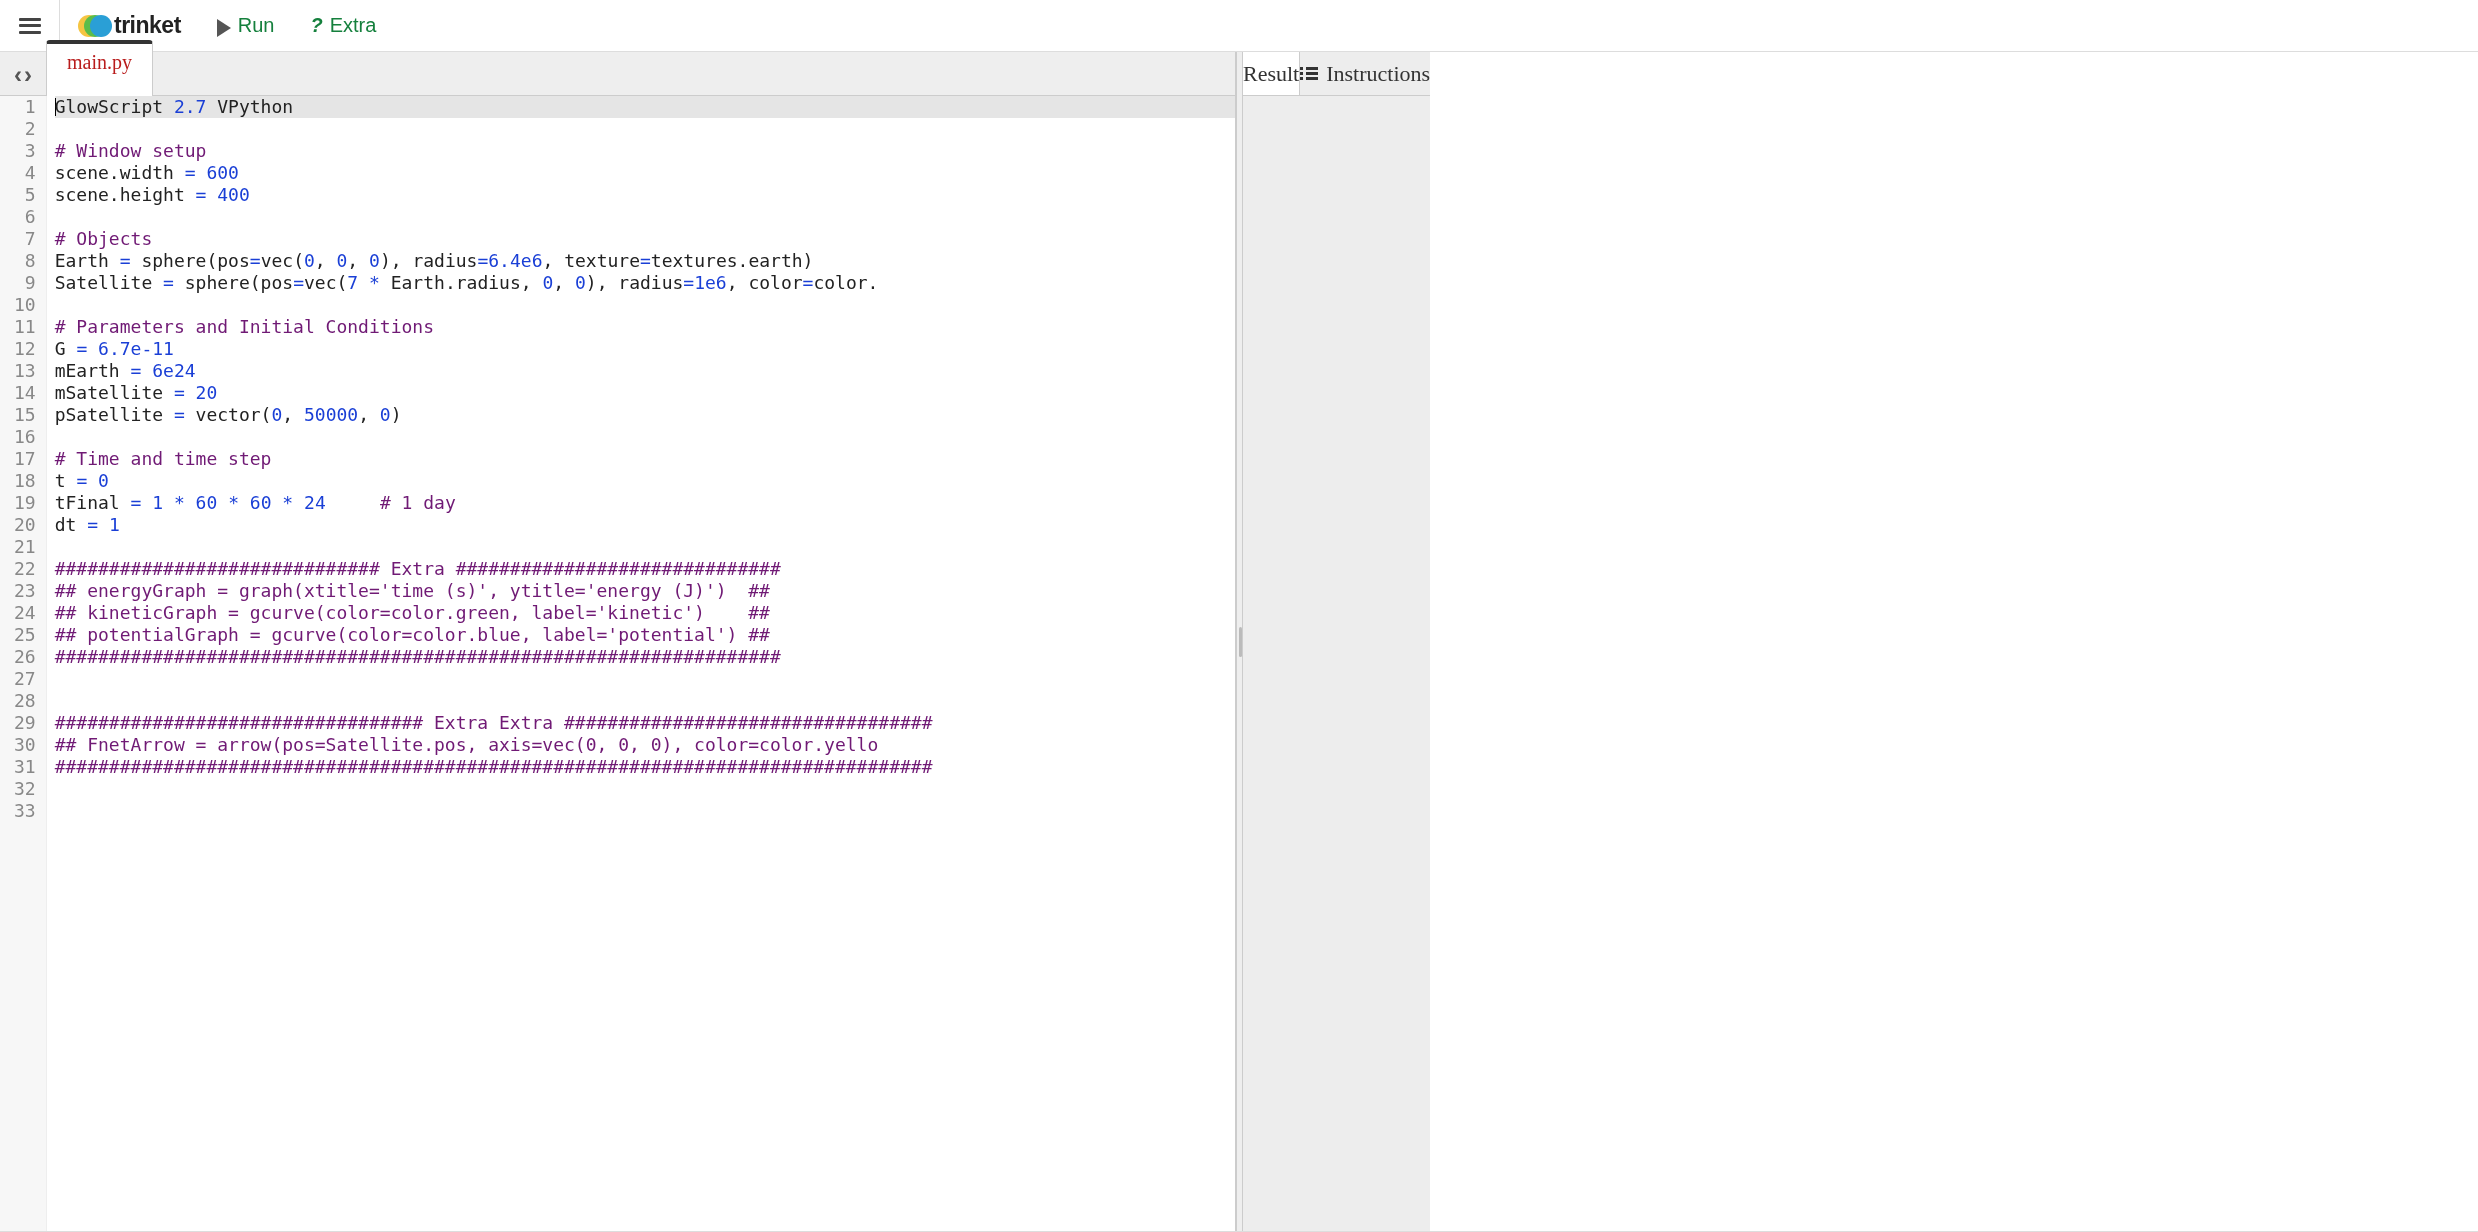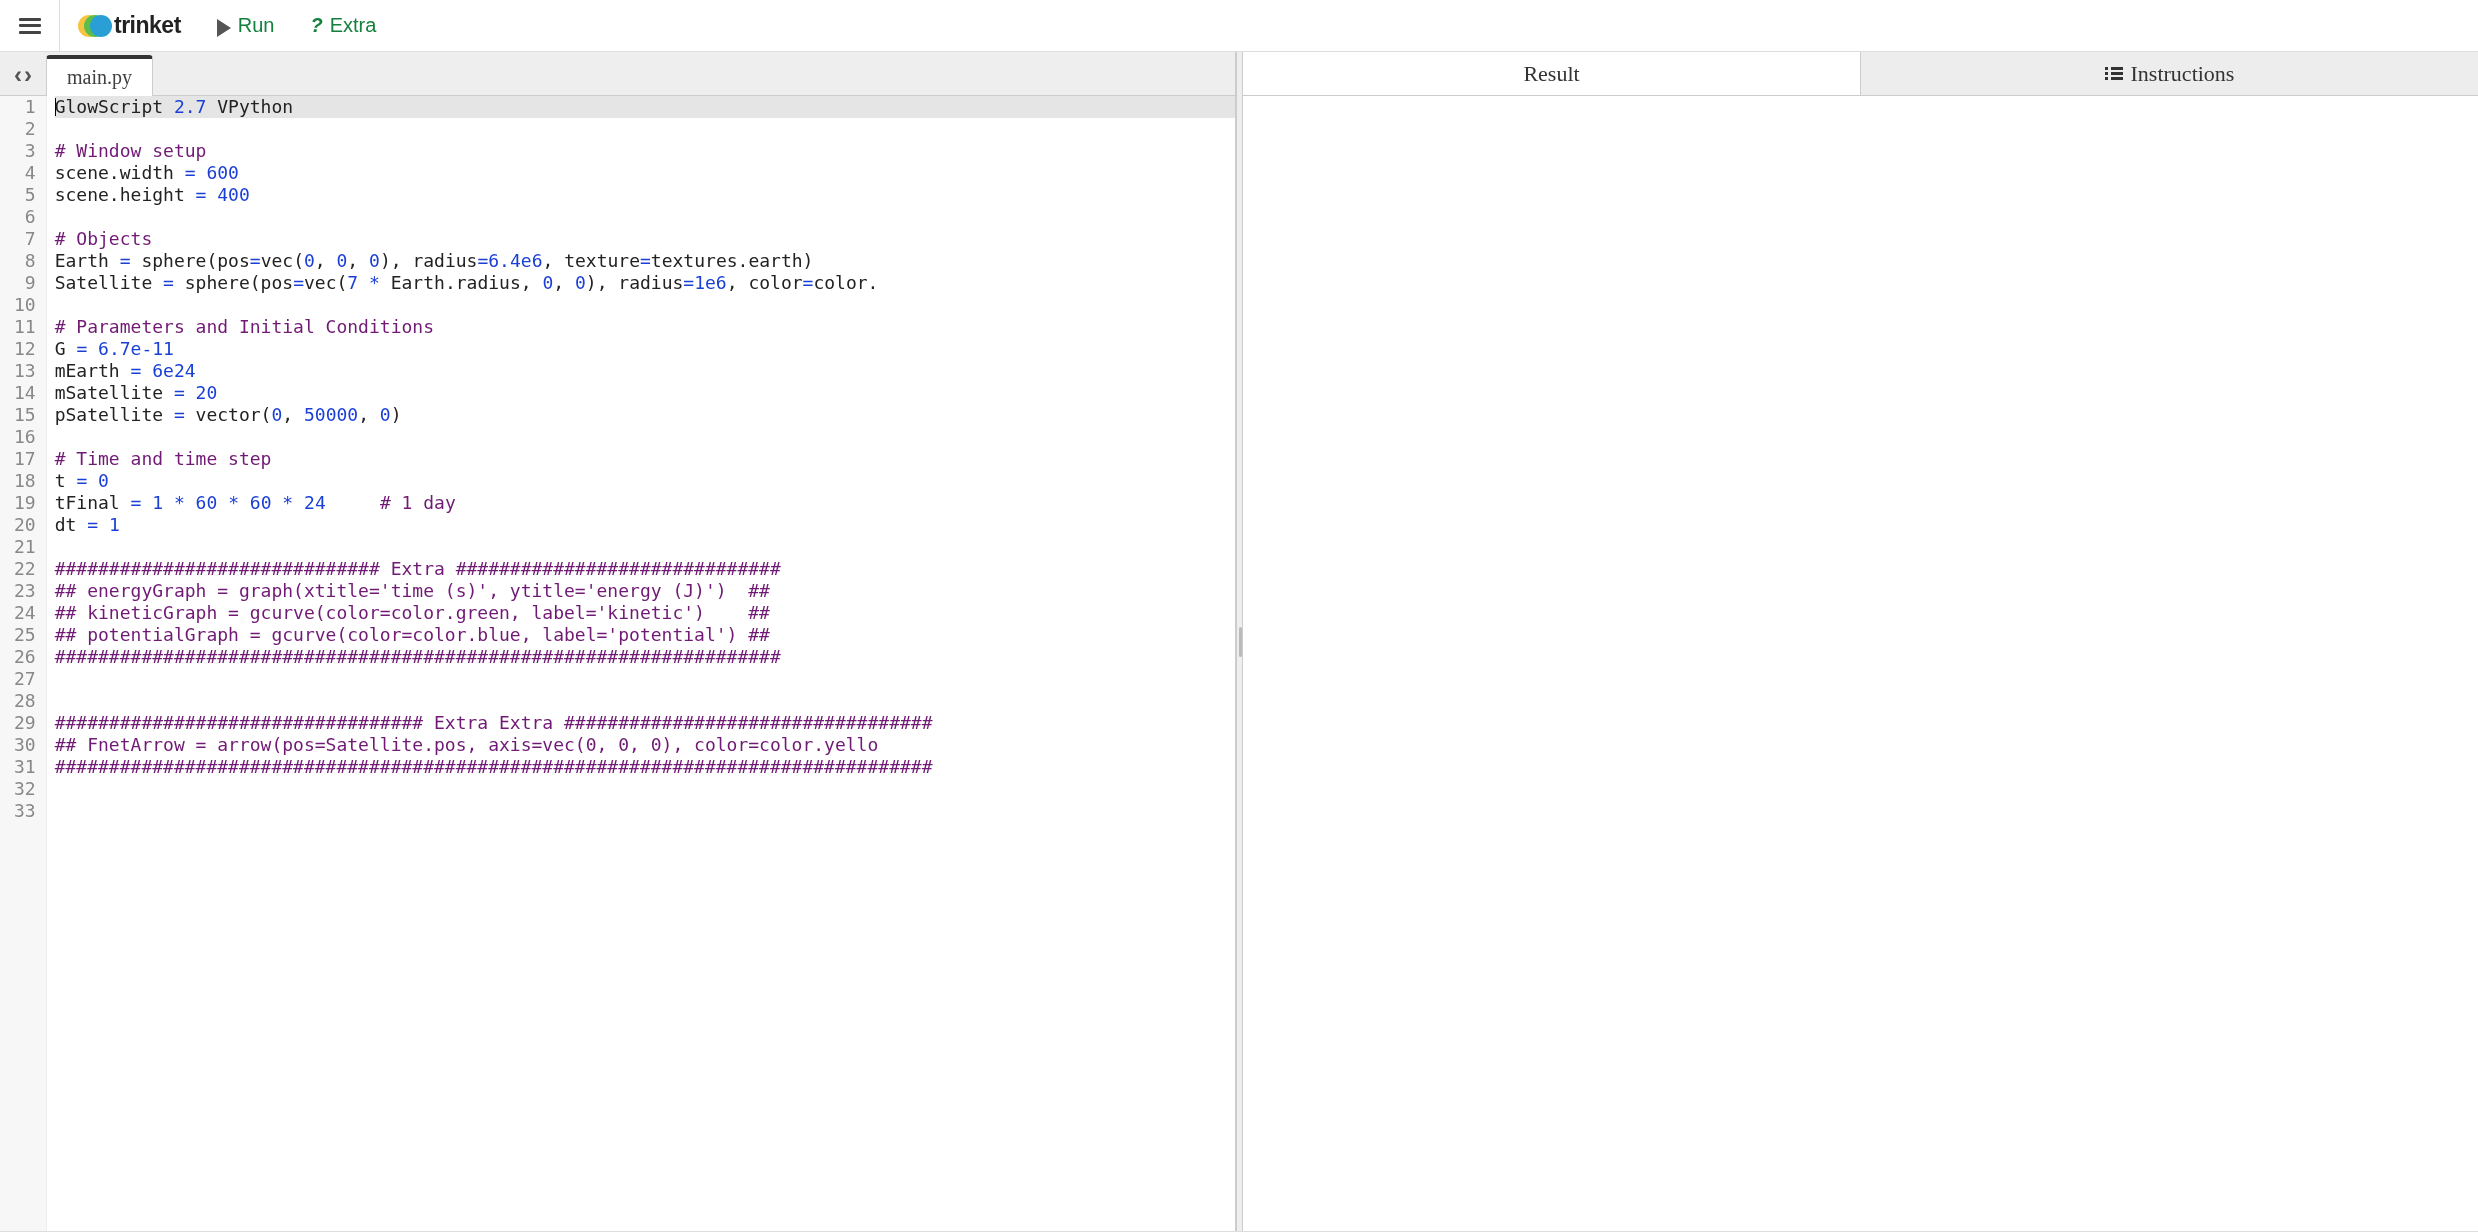--- a/index.html
+++ b/index.html
@@ -29,32 +29,32 @@
   .brand-logo .c3{ left:12px; background:#2a9fd6;}
   .toolbar-btn { display:flex; align-items:flex-end; gap:7px; padding:0 18px; font-size:20px; color:#15803d; cursor:pointer;}
   .play-icon{ width:0;height:0;border-left:14px solid #555;border-top:9px solid transparent;border-bottom:9px solid transparent;}
   .help-icon{ font-weight:bold; font-size:20px; font-style:italic; }
 
   
   .main { flex:1; display:flex; min-height:0; border-bottom:1px solid #ddd;}
   .left-pane { flex:1; min-width:0; display:flex; flex-direction:column; border-right:1px solid #ccc;}
   .splitter { width:7px; background:#eee; border-left:1px solid #ccc; border-right:1px solid #ccc; cursor:col-resize; position:relative;}
   .splitter::after{content:""; position:absolute; left:2px; top:50%; width:3px; height:30px; background:#bbb; transform:translateY(-50%); border-radius:2px;}
-  .right-pane { flex:1; min-width:0; display:flex; flex-direction:column; background:#ededed;}
+  .right-pane { flex:1; min-width:0; display:flex; flex-direction:row; background:#ededed;}
 
   
   .editor-tabbar{ height:44px; background:#eee; border-bottom:1px solid #ccc; display:flex; align-items:flex-end; padding:0 0 0 8px; gap:6px;}
   .nav-arrows{ display:flex; align-items:center; gap:2px; padding:0 8px 6px 6px; color:#555; font-size:24px; font-weight:bold;}
   .nav-arrows span{cursor:pointer;}
   .file-tab{
     background:#fff; border:1px solid #ccc; border-bottom:none;
     border-top:4px solid #333;
-    padding:7px 20px 7px 20px; border-radius:4px 4px 0 0;
+    padding:7px 20px 22px 20px; border-radius:4px 4px 0 0;
     font-family: Georgia, 'Times New Roman', serif;
-    font-size:20px; color:#404040; position:relative; top:1px;
+    font-size:20px; color:#b91c1c; position:relative; top:1px;
     cursor:pointer;
   }
 
   
   .editor { flex:1; display:flex; min-height:0; font-family: "Menlo","Consolas",monospace; font-size:18px; line-height:22px; overflow:hidden; background:#fff;}
   .gutter { background:#f7f7f7; color:#888; text-align:right; padding:0 10px 0 14px; user-select:none; border-right:1px solid #eee;}
   .gutter div{ height:22px;}
   .code { flex:1; min-width:0; white-space:pre; overflow:hidden; padding-left:8px; position:relative;}
   .code .line{ height:22px; }
   .active-line{ background:#e5e5e5;}

